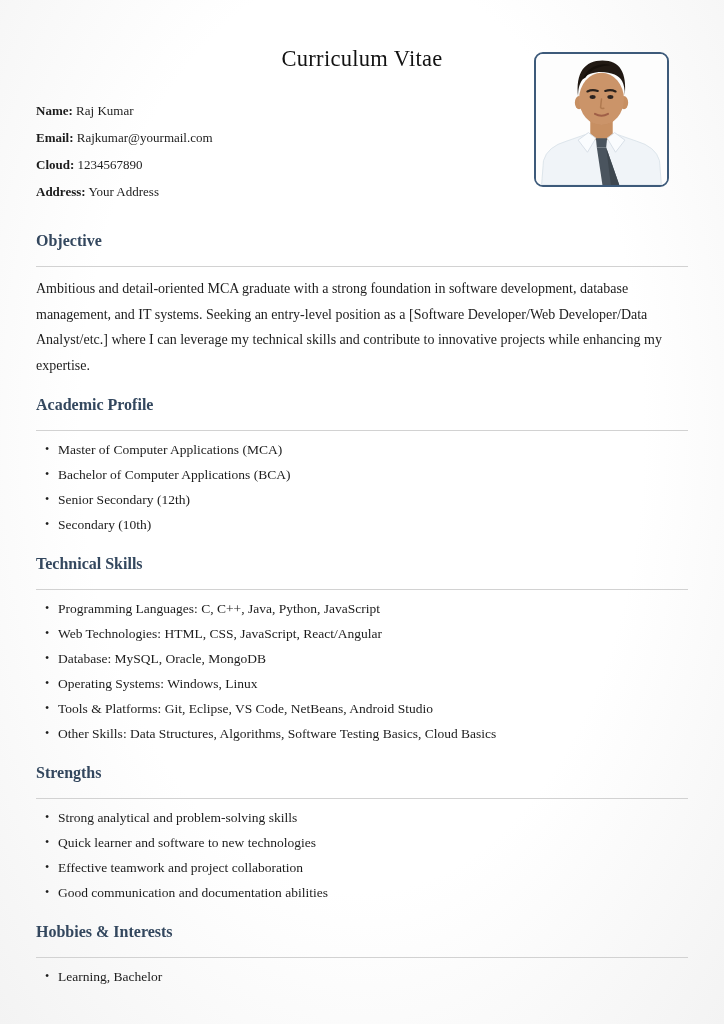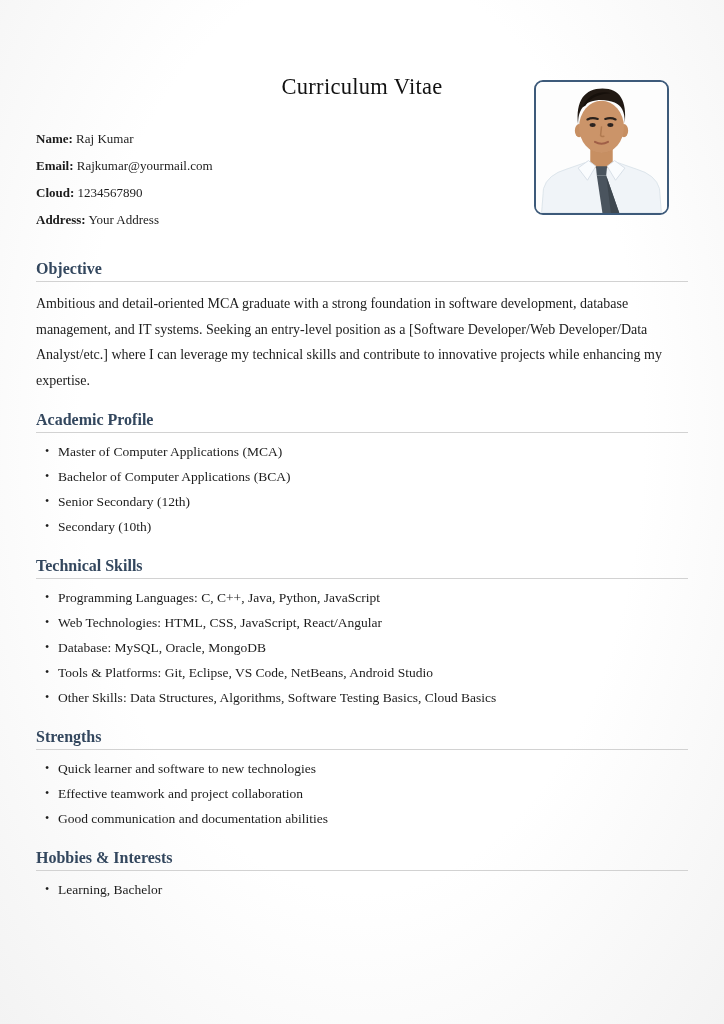--- a/index.html
+++ b/index.html
@@ -10,37 +10,37 @@
     --page-background:#fdfdfd;
   }
   html,body{margin:0;padding:0;}
   body{
     width:724px;height:1024px;
     background:radial-gradient(ellipse at 50% 42%, #ffffff 55%, #f3f3f3 100%);
     font-family:"Liberation Serif","DejaVu Serif",serif;
     color:var(--body-text);
     overflow:hidden;
   }
-  .page{position:relative;width:724px;height:780px;box-sizing:border-box;padding:46px 36px 0;margin-top:28px;}
+  .page{position:relative;width:724px;height:780px;box-sizing:border-box;padding:46px 36px 0;}
   h1{
     margin:0;font-size:22.5px;font-weight:400;text-align:center;
     letter-spacing:.3px;color:#121212;line-height:26px;
   }
   .photo-frame{
     position:absolute;top:52px;right:55px;width:131px;height:131px;
     border:2px solid var(--photo-border);border-radius:9px;overflow:hidden;background:#fff;
   }
   .photo-frame svg{display:block;width:100%;height:100%;}
   .contact{margin-top:32px;}
   .contact-line{margin:0 0 13px;font-size:13px;line-height:14px;}
   .contact-line strong{font-weight:700;}
   section{margin-top:18px;}
   section.first{margin-top:33px;}
   h2{
-    margin:0;padding-bottom:3px;font-size:16px;font-weight:700;
+    margin:0;padding-bottom:16px;font-size:16px;font-weight:700;
     color:var(--heading);border-bottom:1px solid var(--divider);line-height:18px;
   }
   .para{margin:9px 0 0;font-size:14px;line-height:25.5px;text-align:left;}
   ul{margin:6px 0 0;padding:0;list-style:none;}
   li{position:relative;padding-left:22px;font-size:13.5px;line-height:25px;}
   li::before{content:"\2022";position:absolute;left:9px;top:0;font-size:12px;}
 </style>
 </head>
 <body>
 
@@ -113,29 +113,31 @@
       </ul>
   </section>
 
   <section>
     <h2>Technical Skills</h2>
     <ul>
 
     <li>Programming Languages: C, C++, Java, Python, JavaScript</li>
         <li>Web Technologies: HTML, CSS, JavaScript, React/Angular</li>
         <li>Database: MySQL, Oracle, MongoDB</li>
+        <li>Operating Systems: Windows, Linux</li>
         <li>Tools &amp; Platforms: Git, Eclipse, VS Code, NetBeans, Android Studio</li>
         <li>Other Skills: Data Structures, Algorithms, Software Testing Basics, Cloud Basics</li>
       </ul>
   </section>
 
   <section>
     <h2>Strengths</h2>
     <ul>
 
+    <li>Strong analytical and problem-solving skills</li>
         <li>Quick learner and software to new technologies</li>
         <li>Effective teamwork and project collaboration</li>
         <li>Good communication and documentation abilities</li>
       </ul>
   </section>
 
   <section>
     <h2>Hobbies &amp; Interests</h2>
     <ul>
 

